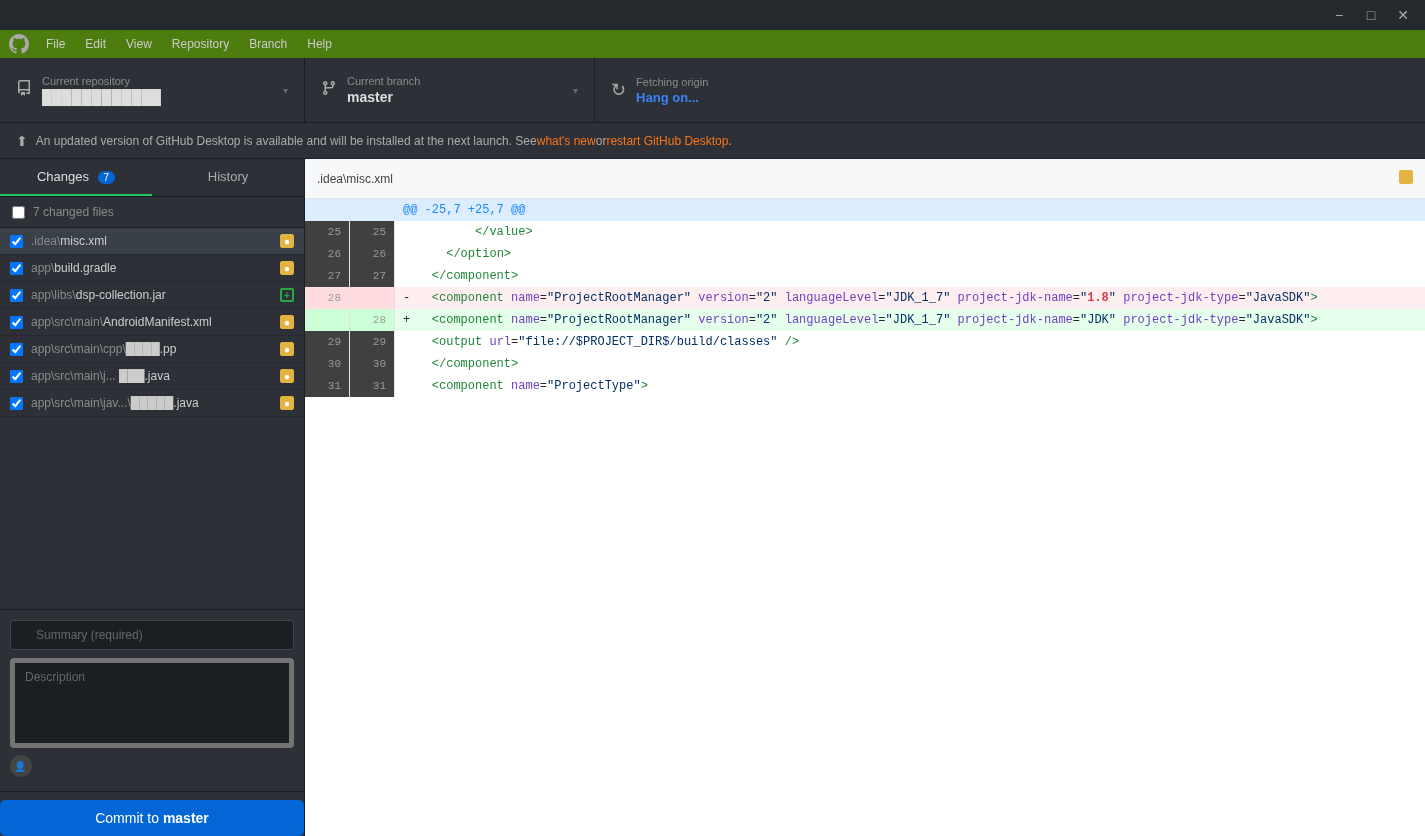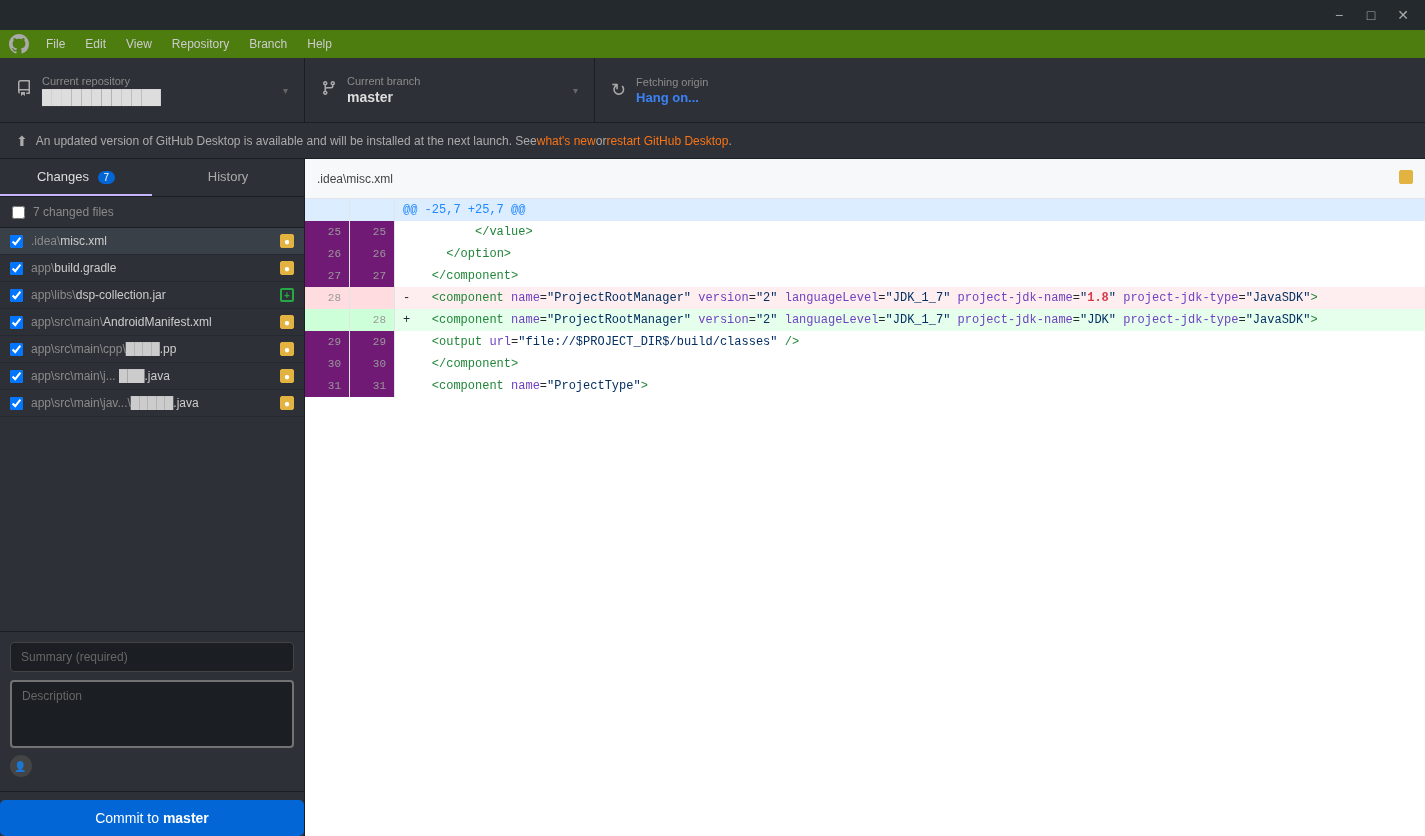--- a/index.html
+++ b/index.html
@@ -36,63 +36,63 @@
 
     
     .main { display: flex; height: calc(836px - 30px - 28px - 65px - 36px); }
 
     
     .sidebar { width: 305px; background: #2d3137; border-right: 1px solid #1b1f23; display: flex; flex-direction: column; flex-shrink: 0; }
 
     
     .tabs { display: flex; border-bottom: 1px solid #1b1f23; }
     .tab { flex: 1; padding: 10px 0; text-align: center; cursor: pointer; font-size: 13px; color: #aaa; border-bottom: 2px solid transparent; position: relative; }
-    .tab.active { color: #ddd; border-bottom: 2px solid #c4b5fd; }
+    .tab.active { color: #ddd; border-bottom: 2px solid #22c55e; }
     .tab .badge { background: #6a737d; color: #fff; border-radius: 10px; padding: 1px 6px; font-size: 10px; margin-left: 5px; }
     .tab.active .badge { background: #0366d6; }
 
     
     .changed-files-header { padding: 8px 12px; font-size: 12px; color: #8a8a8a; border-bottom: 1px solid #1b1f23; display: flex; align-items: center; }
     .changed-files-header input[type="checkbox"] { margin-right: 8px; }
 
     
     .file-list { flex: 1; overflow-y: auto; }
     .file-item { display: flex; align-items: center; padding: 6px 10px; cursor: pointer; border-bottom: 1px solid #252930; }
     .file-item.active { background: #3a4047; }
     .file-item input[type="checkbox"] { margin-right: 8px; flex-shrink: 0; }
     .file-item .filename { flex: 1; font-size: 12px; color: #ccc; overflow: hidden; text-overflow: ellipsis; white-space: nowrap; }
     .file-item .filename .dir { color: #8a8a8a; }
     .file-badge { width: 14px; height: 14px; border-radius: 2px; display: flex; align-items: center; justify-content: center; font-size: 10px; font-weight: bold; flex-shrink: 0; }
     .file-badge.modified { background: #e3b341; color: #fff; border: 1px solid #e3b341; }
     .file-badge.added { background: transparent; color: #28a745; border: 2px solid #28a745; }
 
     
     .commit-section { padding: 10px; border-top: 1px solid #1b1f23; }
-    .summary-input { width: 100%; padding: 7px 10px; background: #1b1f23; border: 1px solid #444; border-radius: 4px; color: #ccc; font-size: 12px; outline: none; margin-bottom: 8px; }
+    .summary-input { width: 100%; padding: 7px 25px; background: #1b1f23; border: 1px solid #444; border-radius: 4px; color: #ccc; font-size: 12px; outline: none; margin-bottom: 8px; }
     .summary-input::placeholder { color: #666; }
-    .desc-area { width: 100%; height: 68px; padding: 7px 10px; background: #1b1f23; border: 2px solid #737373; border-radius: 4px; color: #ccc; font-size: 12px; outline: none; resize: none; font-family: inherit; }
+    .desc-area { width: 100%; height: 90px; padding: 7px 10px; background: #1b1f23; border: 5px solid #737373; border-radius: 4px; color: #ccc; font-size: 12px; outline: none; resize: none; font-family: inherit; }
     .desc-area::placeholder { color: #666; }
     .avatar-row { display: flex; align-items: center; padding: 4px 0; }
     .avatar-icon { width: 22px; height: 22px; background: #444; border-radius: 50%; display: flex; align-items: center; justify-content: center; font-size: 10px; color: #888; }
 
     
     .commit-btn { width: calc(100% - 0px); margin: 0; padding: 10px; background: #0366d6; color: #fff; border: none; border-radius: 5px; font-size: 14px; cursor: pointer; font-weight: 500; }
     .commit-btn strong { font-weight: 700; }
 
     
     .diff-area { flex: 1; display: flex; flex-direction: column; background: #fff; overflow: hidden; }
     .diff-header { display: flex; align-items: center; padding: 0 12px; background: #f6f8fa; border-bottom: 1px solid #e1e4e8; height: 40px; }
     .diff-header .filepath { font-size: 12px; color: #444; }
     .diff-header-right { margin-left: auto; }
     .diff-badge { width: 14px; height: 14px; border-radius: 2px; background: #e3b341; display: inline-block; border: 1px solid #e3b341; }
 
     
     .diff-content { flex: 1; overflow: auto; font-family: 'SFMono-Regular', Consolas, 'Liberation Mono', Menlo, monospace; font-size: 12px; }
     .diff-row { display: flex; width: 100%; }
-    .line-num { width: 45px; min-width: 45px; text-align: right; padding: 1px 8px; color: #999; background: #701a75; border-right: 1px solid #e1e4e8; user-select: none; font-size: 11px; line-height: 20px; }
+    .line-num { width: 45px; min-width: 45px; text-align: right; padding: 1px 8px; color: #999; background: #404040; border-right: 1px solid #e1e4e8; user-select: none; font-size: 11px; line-height: 20px; }
     .line-content { flex: 1; padding: 1px 8px; white-space: pre; line-height: 20px; color: #24292e; overflow: hidden; }
     .diff-hunk { background: #dbedff; }
     .diff-hunk .line-num { background: #dbedff; color: #2188ff; }
     .diff-hunk .line-content { color: #2188ff; }
     .diff-del { background: #ffeef0; }
     .diff-del .line-num { background: #ffdce0; }
     .diff-add { background: #e6ffed; }
     .diff-add .line-num { background: #cdffd8; }
 
     

